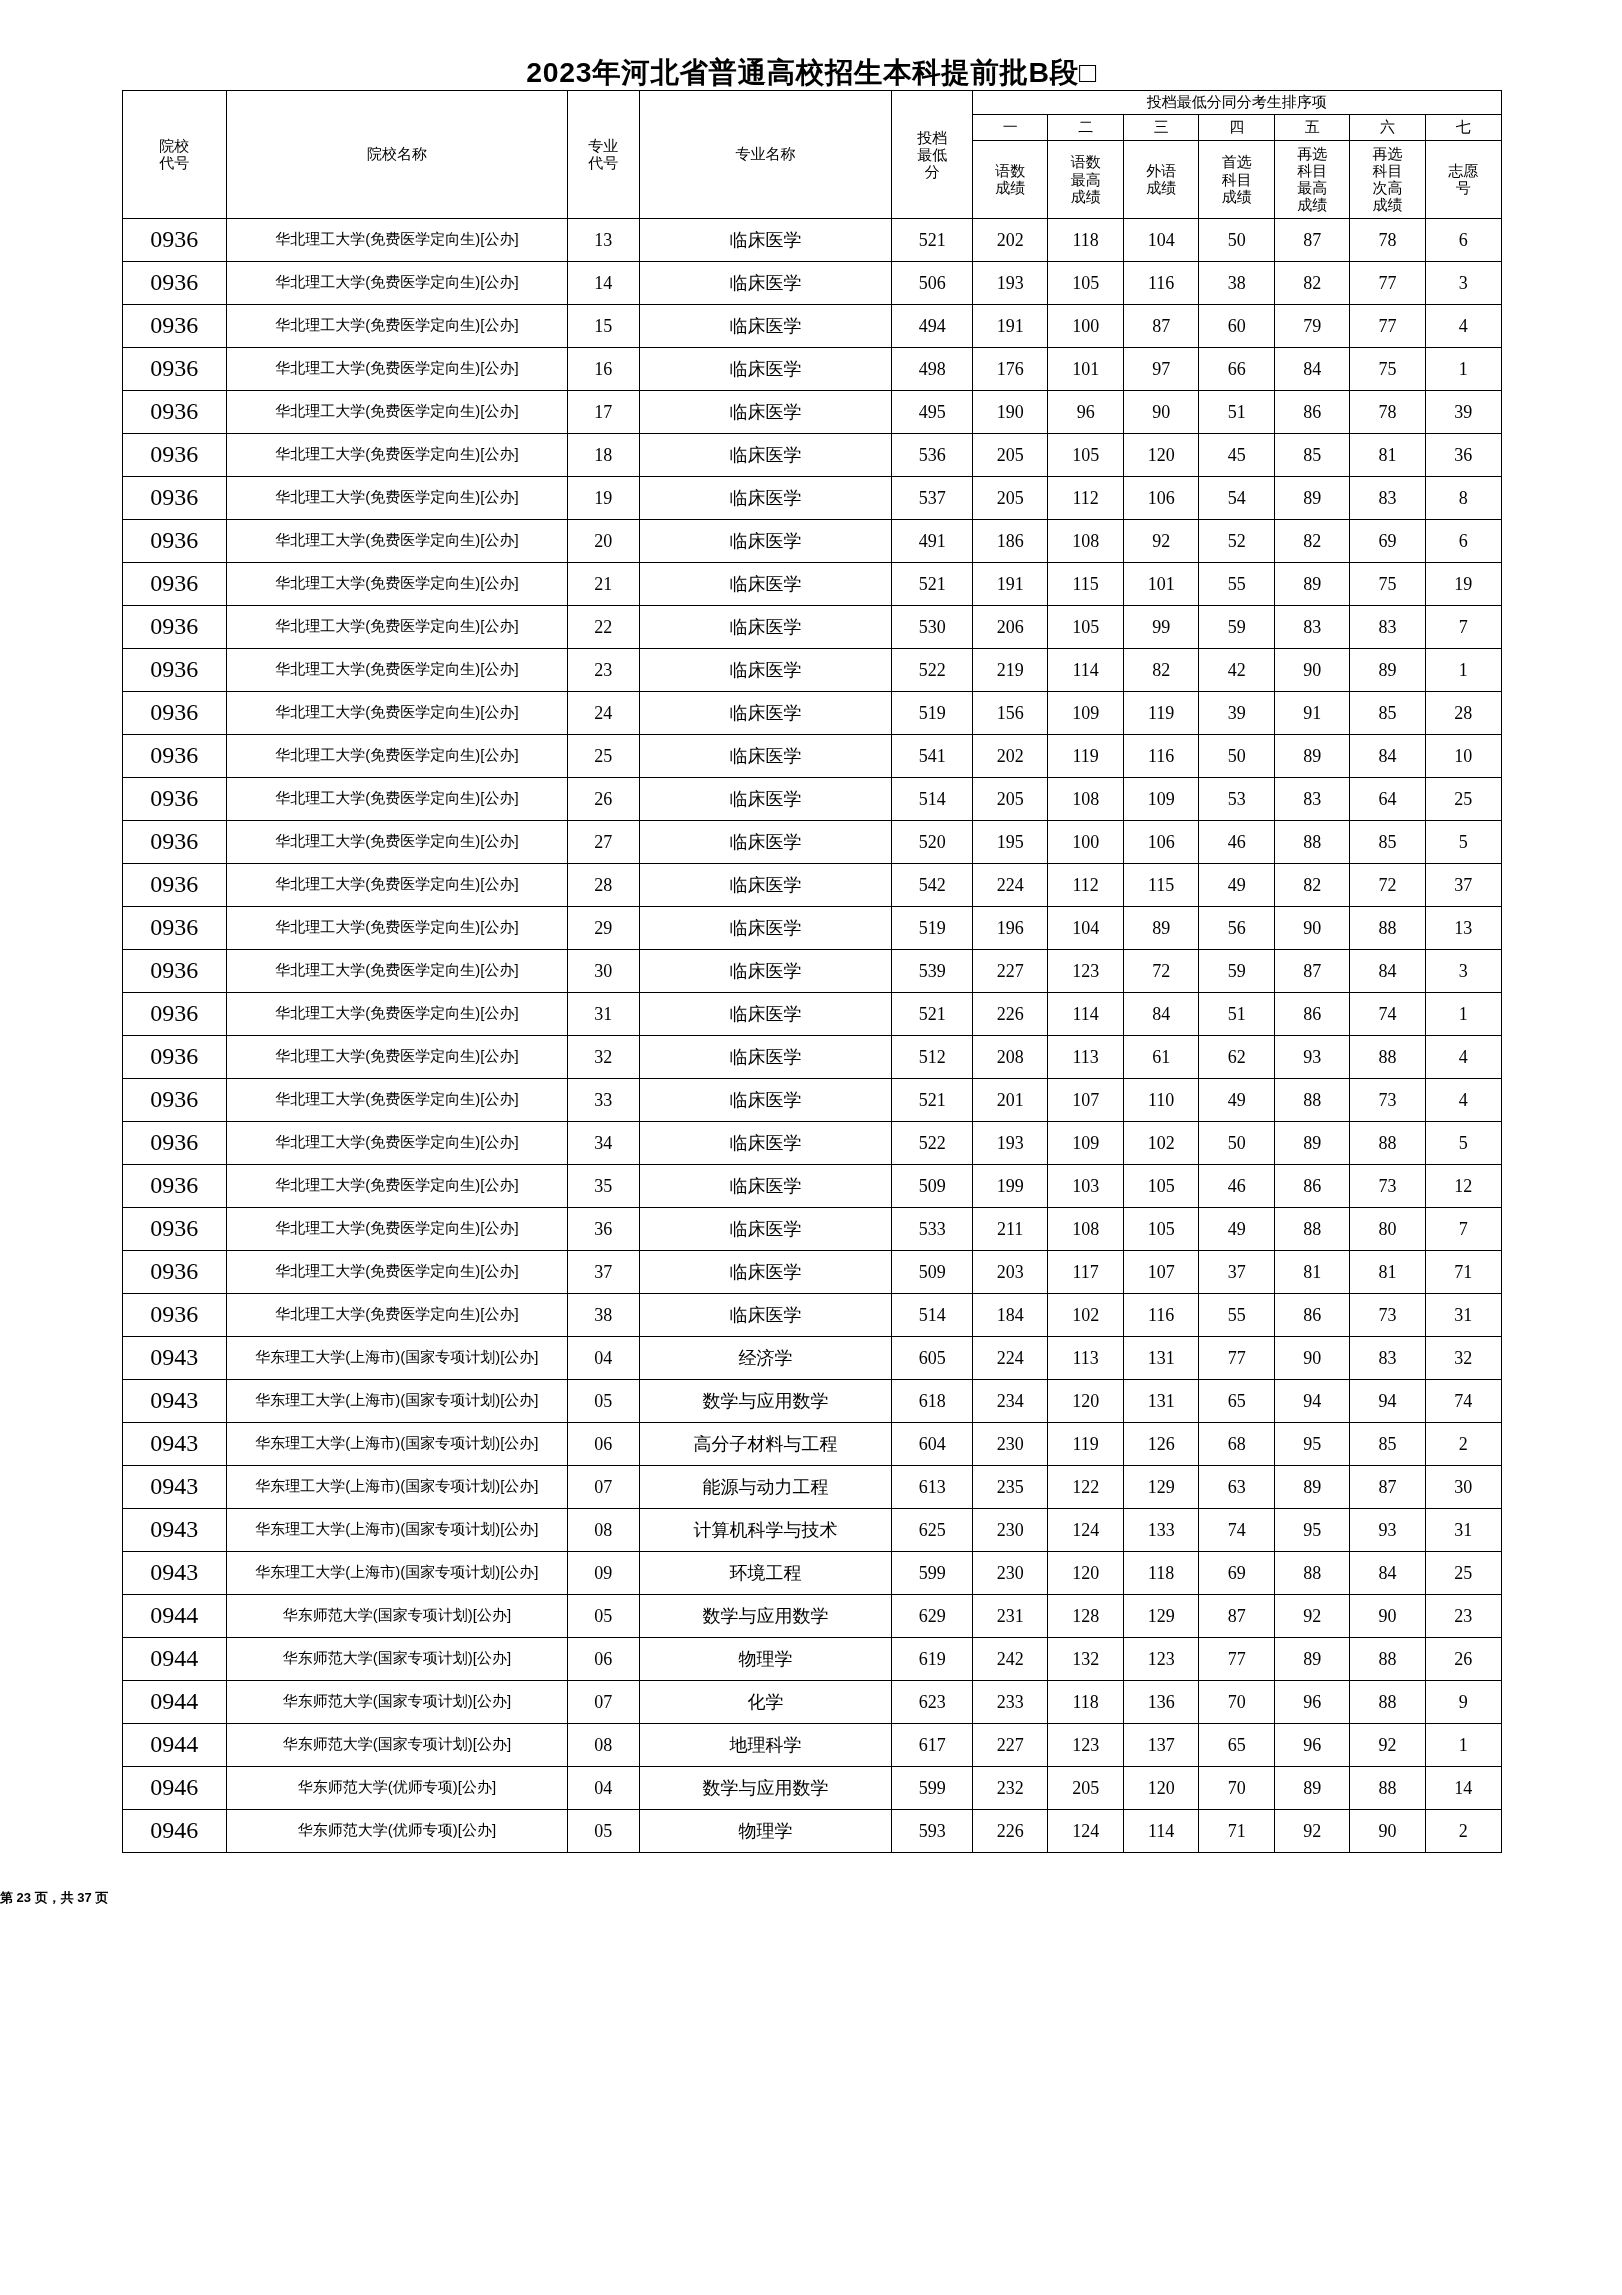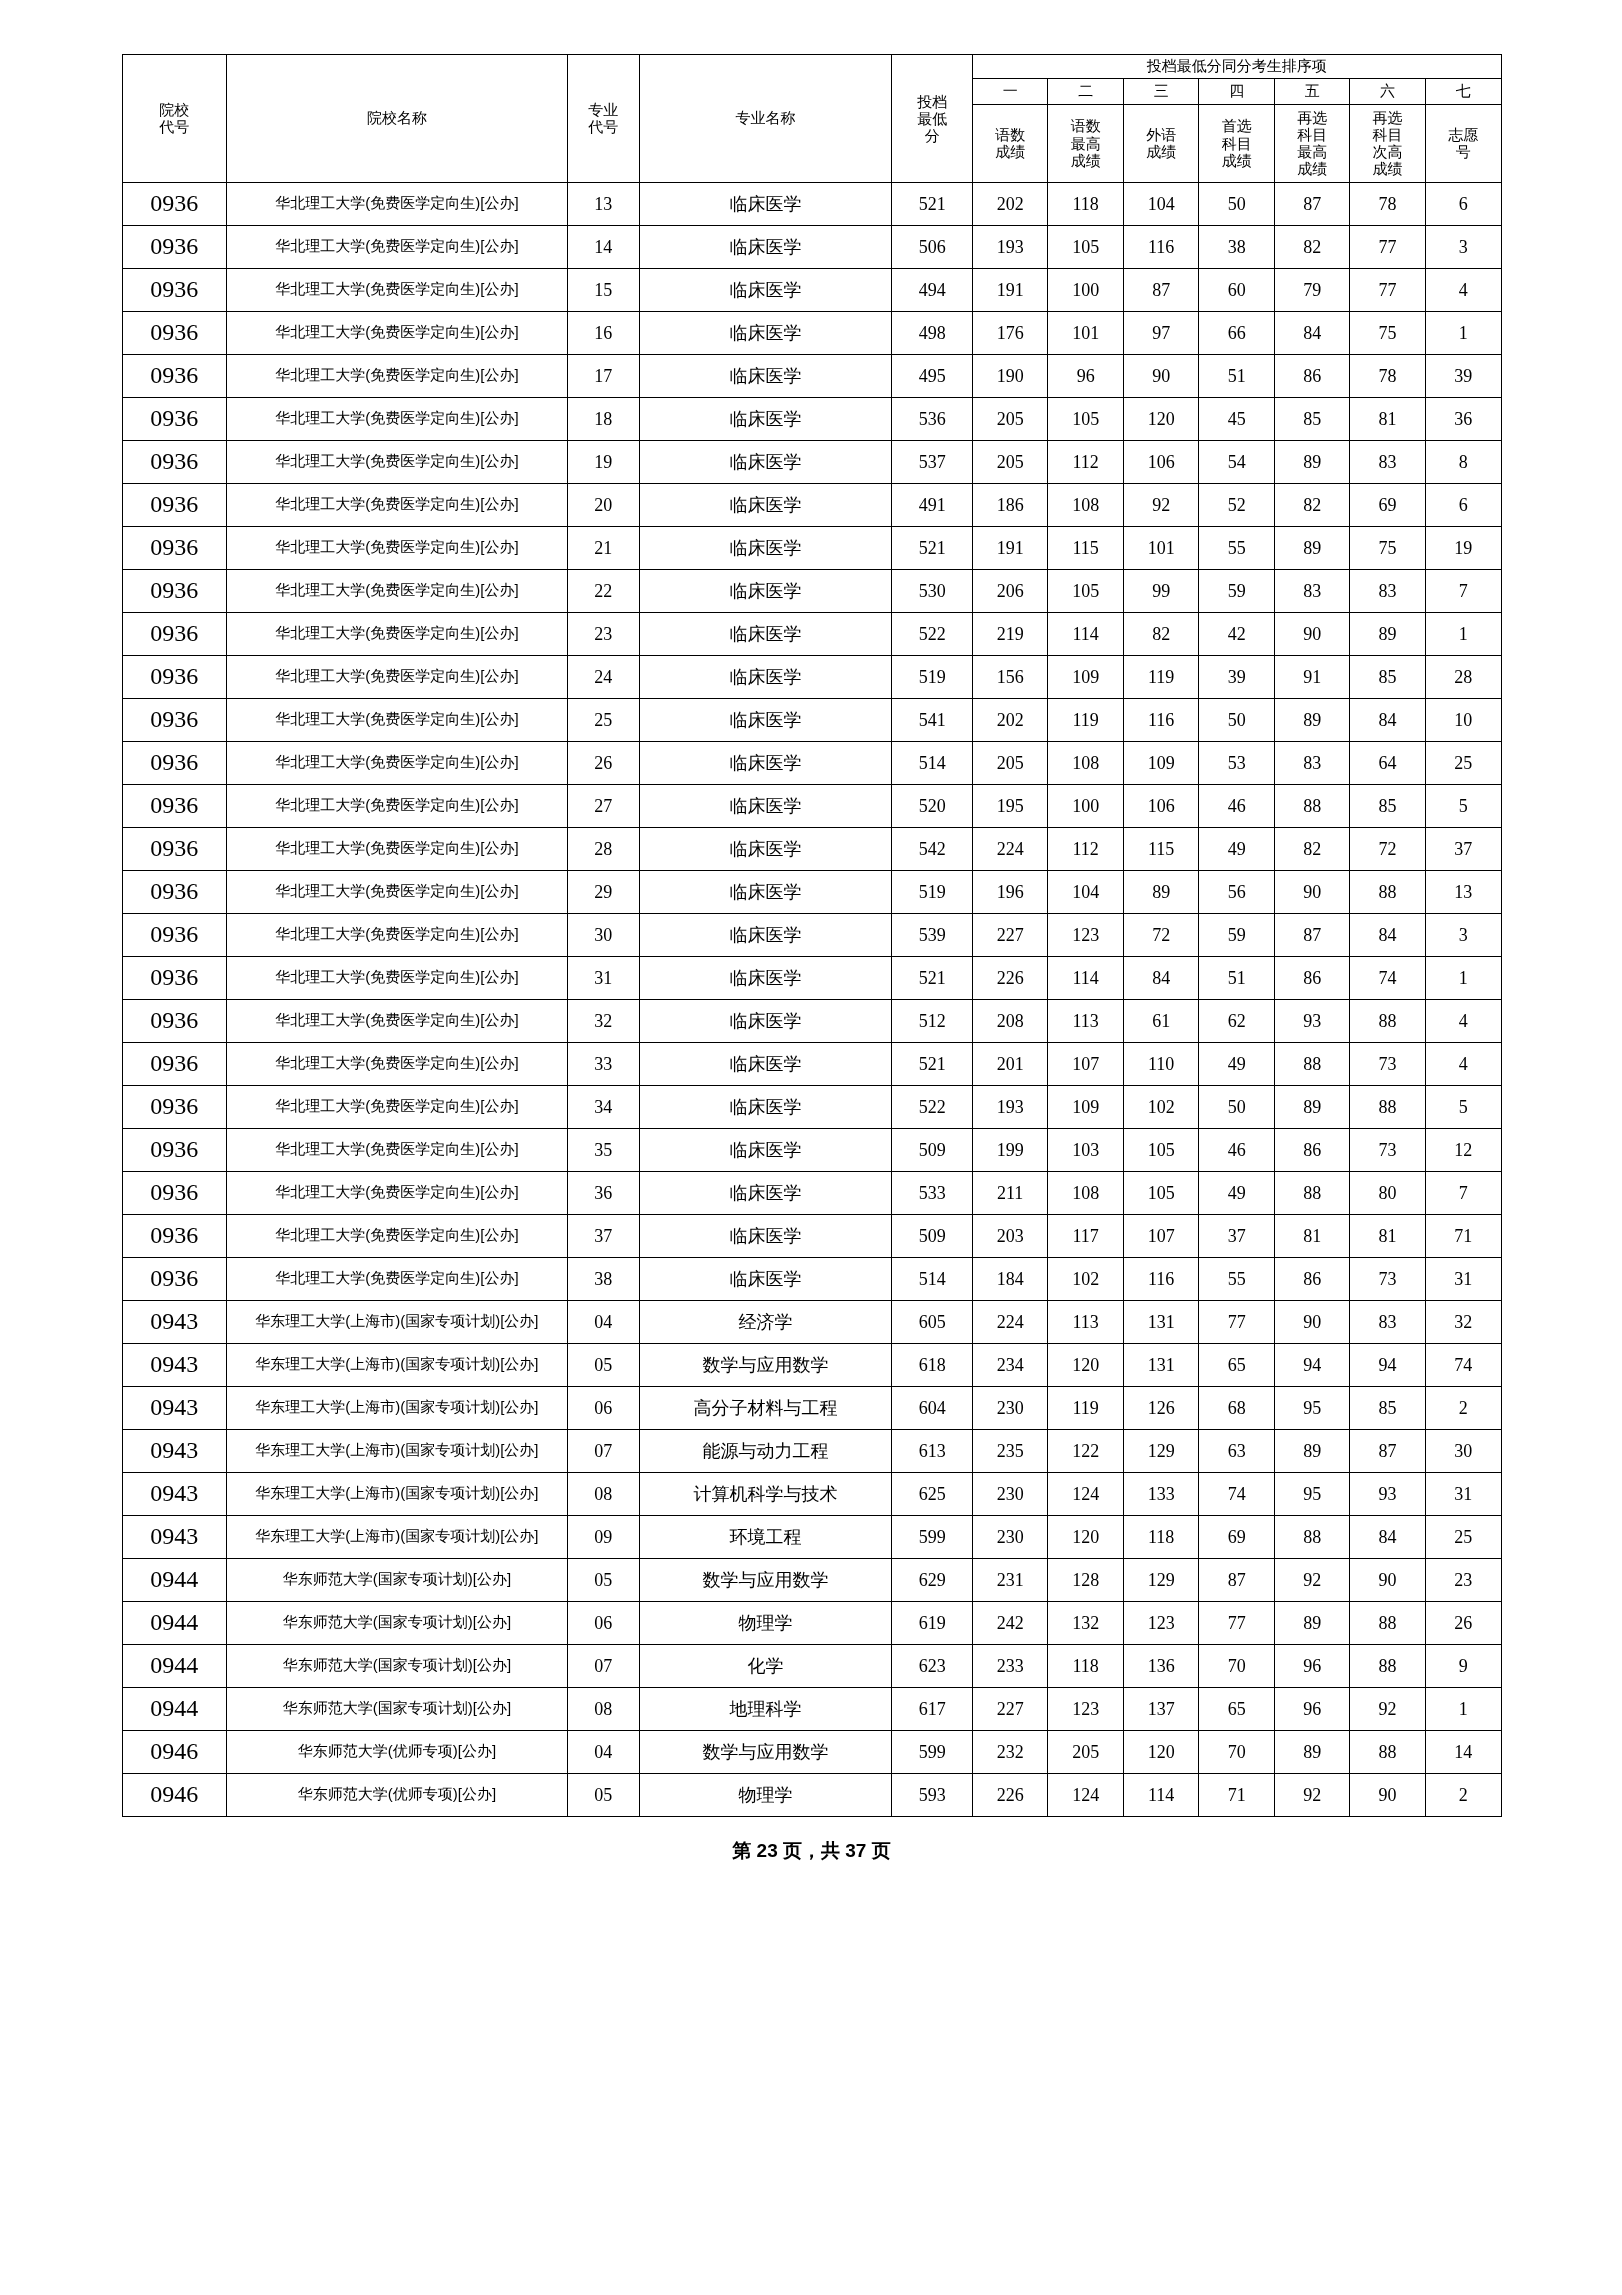--- a/index.html
+++ b/index.html
@@ -114,33 +114,33 @@
   td.major-name {
     font-family: "Liberation Sans", "DejaVu Sans", sans-serif;
     font-size: 18px;
   }
   td.num { font-size: 18px; }
 
   tbody tr { height: 43px; }
 
   
   .footer {
-    margin-top: 21px;
-    text-align: center;
+    margin-top: 36px;
     font-family: "Liberation Sans", "DejaVu Sans", sans-serif;
-    font-size: 19px;
+    font-size: 13px;
     font-weight: bold;
   }
 </style>
 </head>
 <body>
 
 <div class="page">
 
   <div class="title-block">
+    <div class="title-line">2023年河北省普通高校招生本科提前批B段□</div>
   </div>
 
 
   <table class="grid">
     <colgroup>
       <col class="c-school-code">
       <col class="c-school-name">
       <col class="c-major-code">
       <col class="c-major-name">
       <col class="c-score">

